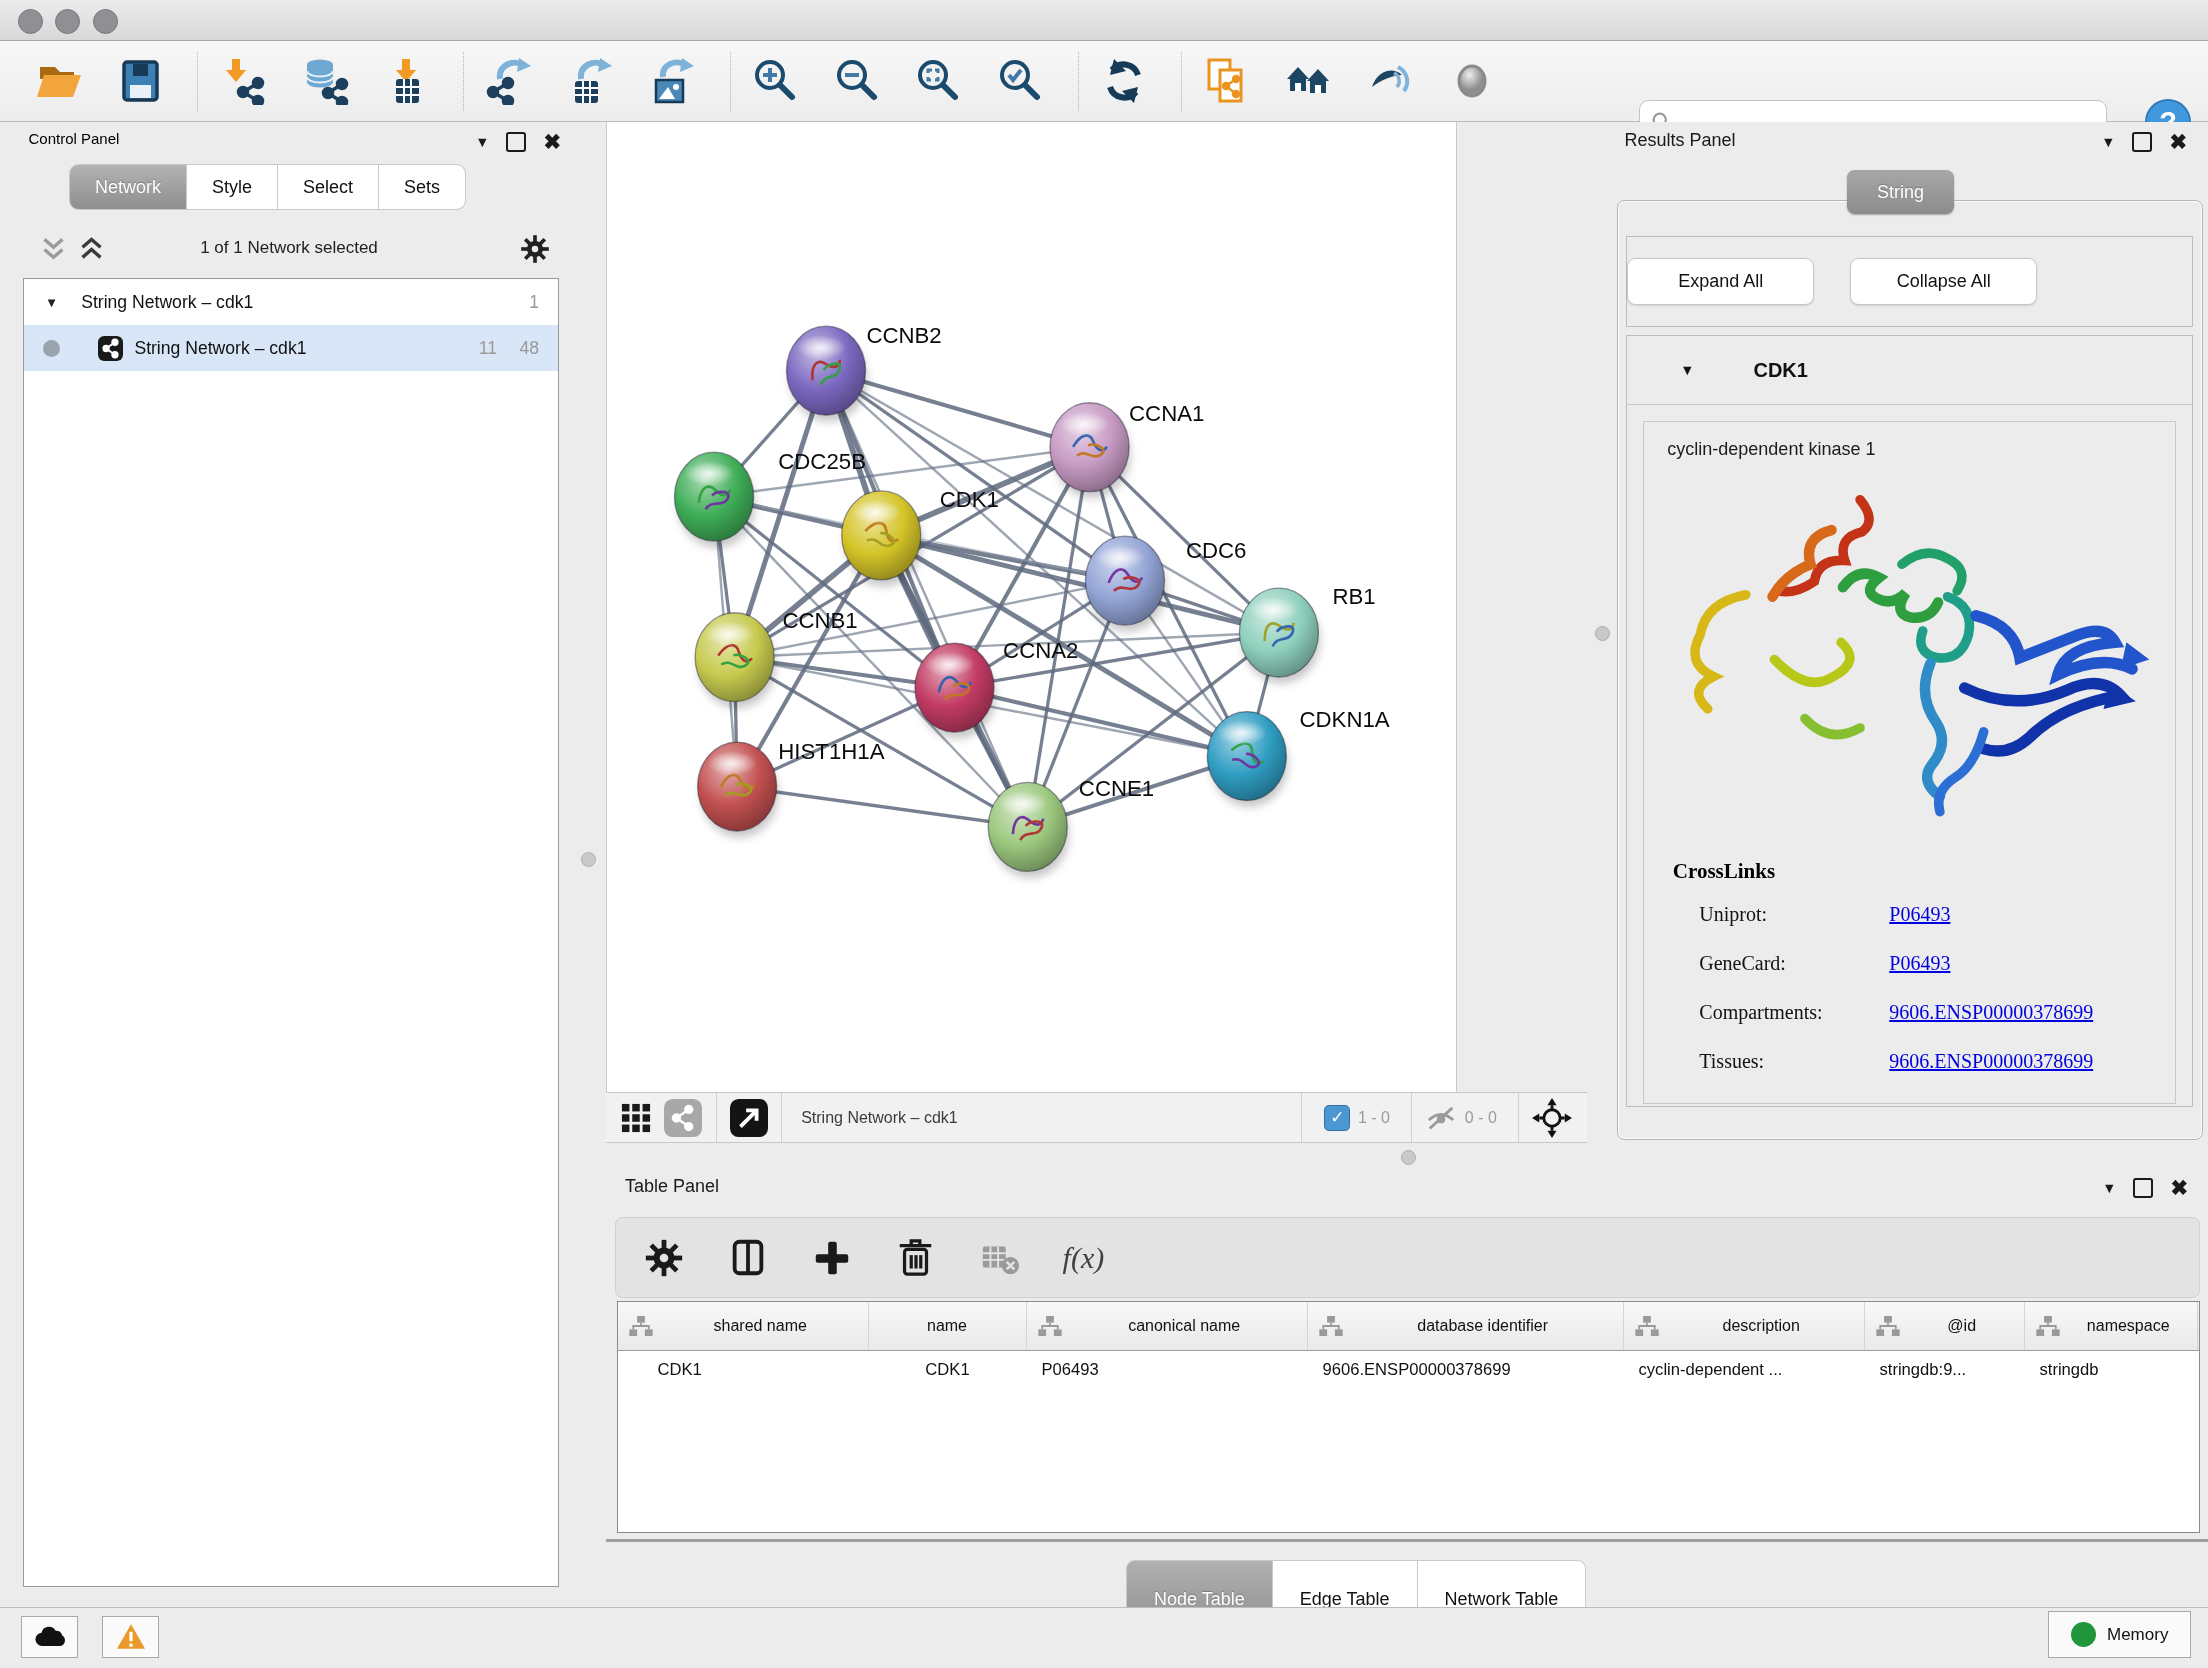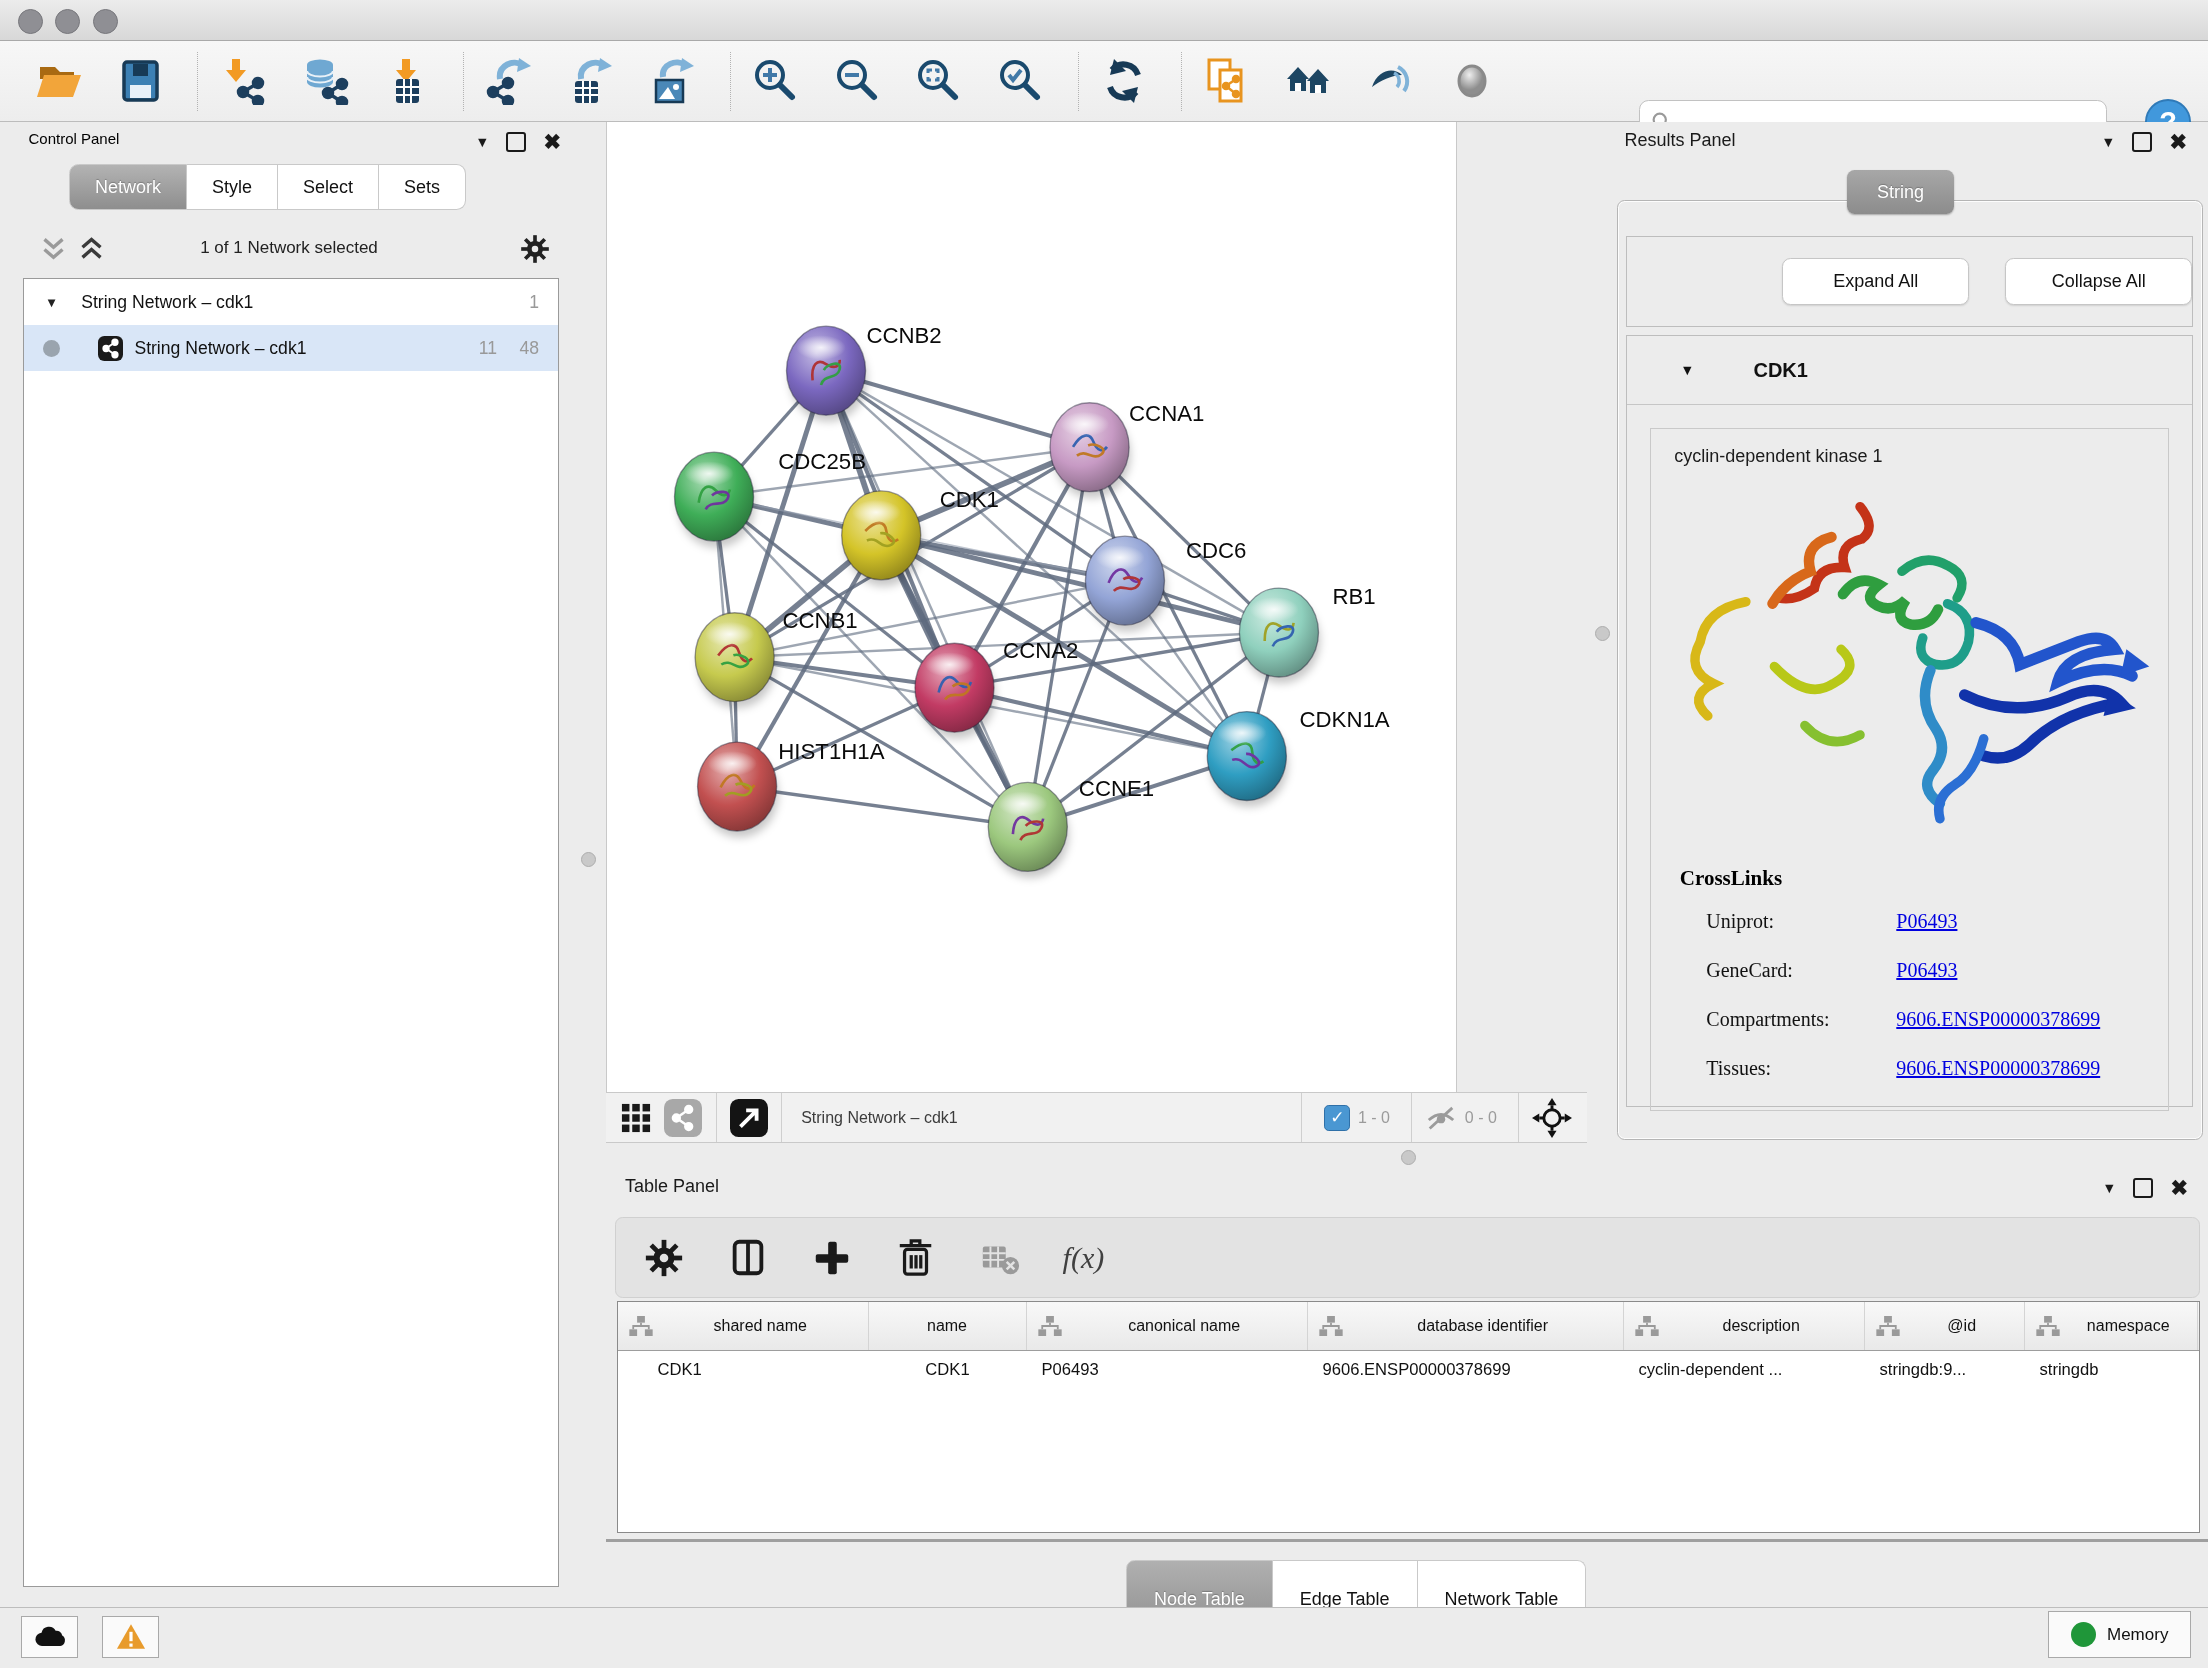--- a/index.html
+++ b/index.html
@@ -59,27 +59,27 @@
   .split-dot{width:13.3px;height:13.3px;border-radius:50%;background:#c9c9c9;border:1px solid #adadad;}
 
   
   #results-panel{left:1613px;top:122px;width:595px;height:1021px;background:#ececec;}
   #rp-outer{left:3.8px;top:78px;width:584px;height:938px;border:1px solid #b5b5b5;border-radius:7.6px;
      background:#ececec;box-shadow:inset 0 0 0 1px #fdfdfd;}
   #rp-tab{left:234px;top:48px;width:107px;height:44px;border-radius:7.6px;z-index:3;
      background:linear-gradient(#a7a7a7,#8c8c8c);color:#fff;font-size:18px;text-align:center;line-height:44px;
      box-shadow:0 1px 1.9px rgba(0,0,0,.3);text-shadow:0 -1px 1px rgba(0,0,0,.25);}
   #rp-buttons{left:13.3px;top:114px;width:567px;height:91px;border:1px solid #bdbdbd;background:#ececec;
-     display:flex;align-items:center;justify-content:flex-end;gap:36px;box-sizing:border-box;}
+     display:flex;align-items:center;justify-content:flex-start;gap:36px;box-sizing:border-box;}
   .rp-btn{min-width:185px;height:45px;background:#fff;border:1px solid #c6c6c6;border-radius:8.6px;
      font-size:18px;color:#111;text-align:center;line-height:45px;box-shadow:0 1px 1.9px rgba(0,0,0,.12);}
   #rp-content{left:13.3px;top:213px;width:567px;height:772px;border:1px solid #bdbdbd;background:#ececec;box-sizing:border-box;}
   #rp-gene-row{height:68px;border-bottom:1px solid #c6c6c6;display:flex;align-items:center;}
   #rp-gene{font-size:20px;font-weight:bold;color:#111;margin-left:59px;}
-  #rp-inner{margin:23px;border:1px solid #c9c9c9;height:683px;box-sizing:border-box;overflow:hidden;}
+  #rp-inner{margin:16px;border:1px solid #c9c9c9;height:683px;box-sizing:border-box;overflow:hidden;}
   #rp-desc{font-size:18px;color:#1c1c1c;padding:17px 0 0 23px;}
   #rp-protein{display:block;margin:13.3px auto 0 auto;}
   #rp-xl-head{font-family:"Liberation Serif",serif;font-weight:bold;font-size:21px;color:#000;margin:15px 0 5.7px 28.5px;}
   .xl-row{display:flex;font-family:"Liberation Serif",serif;font-size:20px;line-height:49px;margin-left:55px;}
   .xl-label{width:190px;color:#111;}
   .xl-link{color:#0000e0;text-decoration:underline;}
 
   
   #h-splitter{left:606px;top:1143px;width:1603px;height:27px;background:#ececec;}
   #table-panel{left:606px;top:1170px;width:1603px;height:438px;background:#ececec;}

